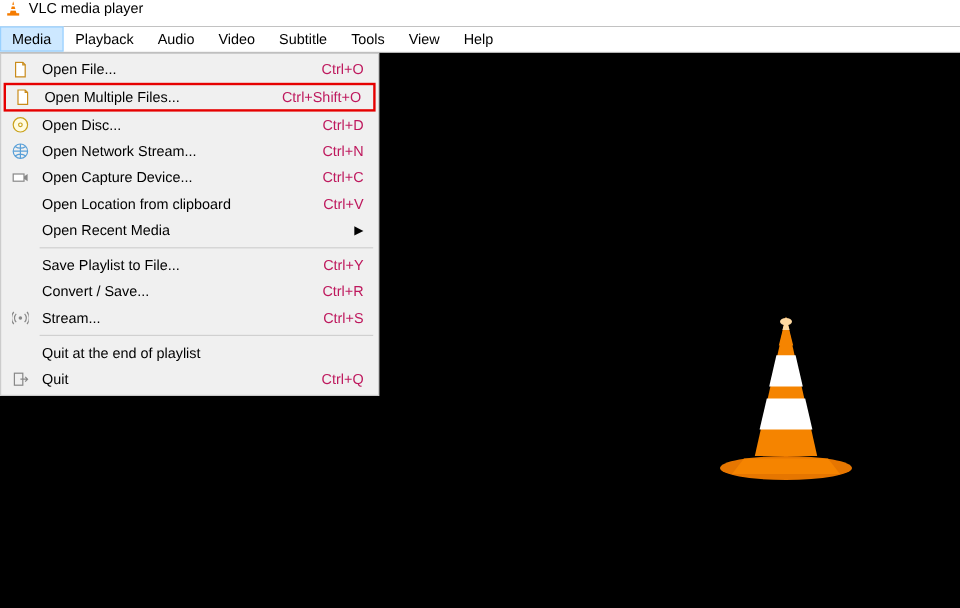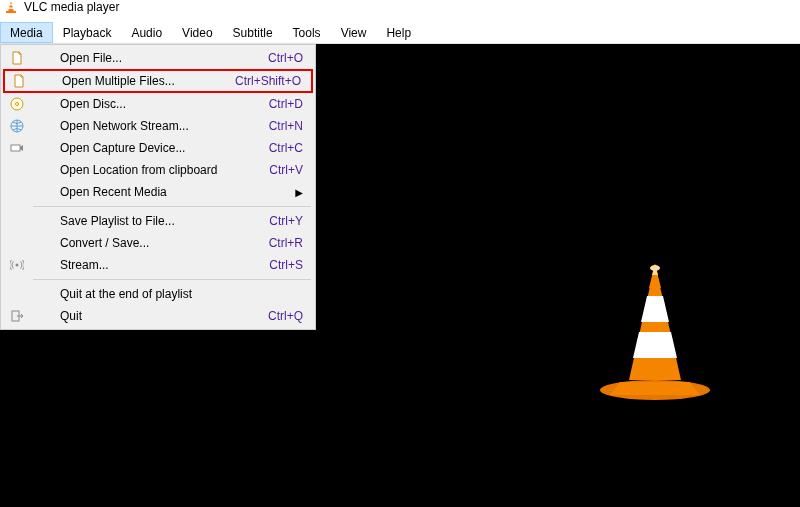--- a/index.html
+++ b/index.html
@@ -74,26 +74,25 @@
       width: 24px;
       display: flex;
       justify-content: center;
       align-items: center;
       font-size: 12px;
     }
     .dd-label {
       flex: 1;
       padding-left: 6px;
       font-size: 12px;
-      margin-left: 25px;
     }
     .dd-shortcut {
       font-size: 12px;
       padding-right: 8px;
-      color: #4c1d95;
+      color: #be185d;
     }
     .dd-submenu {
       padding-right: 8px;
       font-size: 10px;
     }
     .dd-sep {
       height: 1px;
       background: #d0d0d0;
       margin: 3px 2px 3px 30px;
     }

